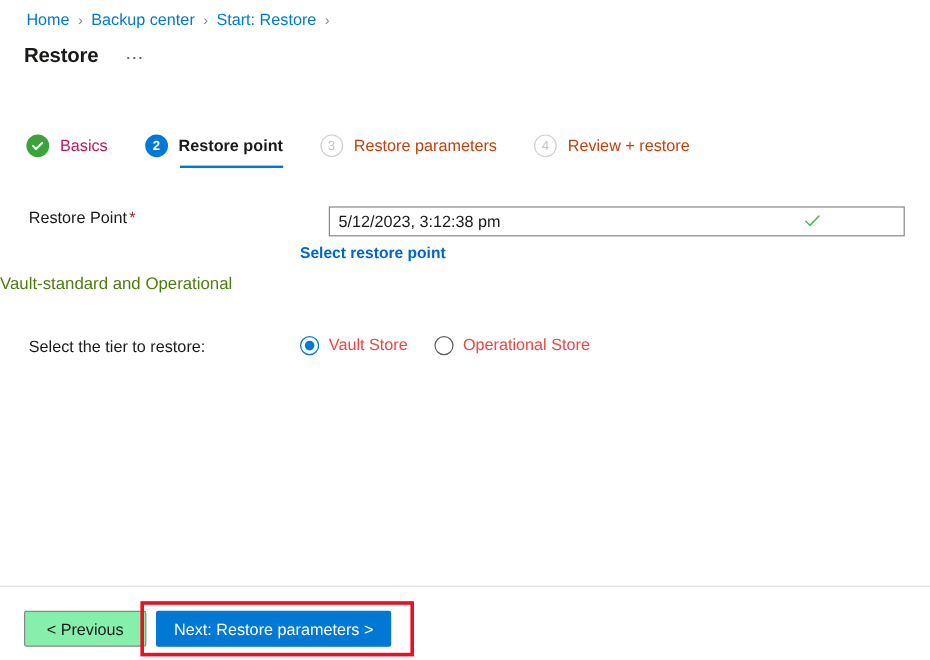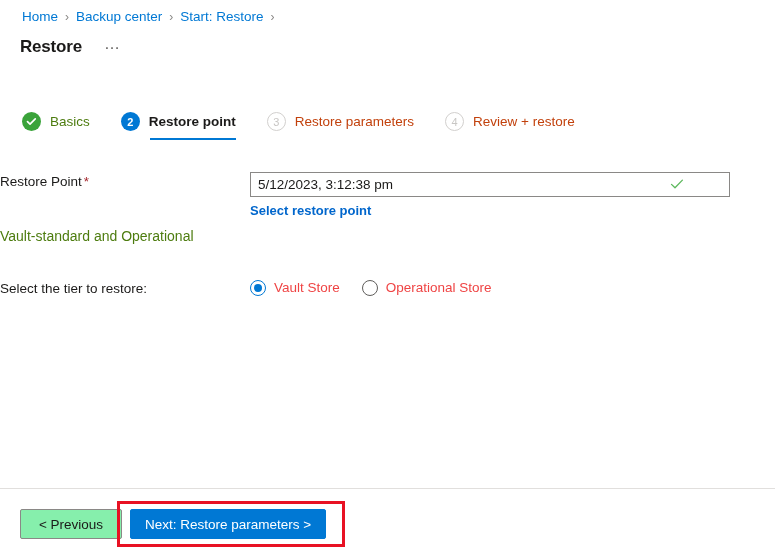--- a/index.html
+++ b/index.html
@@ -96,36 +96,37 @@
     background: #0078d4;
     color: #ffffff;
     font-weight: 600;
   }
   .badge-todo {
     border: 1px solid #d2d0ce;
     color: #c8c6c4;
     background: #ffffff;
   }
   .step-label { font-size: 13.5px; line-height: 17px; }
-  .step.done .step-label { color: #4d7c0f; }
+  .step.done .step-label { color: #be185d; }
   .step.active .step-label { font-weight: 700; color: #1b1a19; }
   .step.todo .step-label { color: #c2410c; }
   .step.active::after {
     content: "";
     position: absolute;
     left: 29px; right: 0; bottom: 0;
     height: 2px;
     background: #0078d4;
   }
 
   
   .form { position: absolute; left: 0; top: 0; width: 775px; }
   .field-row { position: absolute; display: flex; align-items: flex-start; }
   .field-label {
     width: 250px;
+    padding-left: 24px;
     font-size: 13.5px;
     line-height: 19px;
     color: #1b1a19;
   }
   .req { color: #a4262c; margin-left: 2px; }
 
   .row-restore-point { top: 172px; left: 0; }
   .row-data-store    { top: 227px; left: 0; }
   .row-tier          { top: 279px; left: 0; }
 
@@ -134,20 +135,21 @@
     width: 480px; height: 25px;
     border: 1px solid #8a8886;
     background: #ffffff;
     font-family: "Liberation Sans", sans-serif;
     font-size: 13.5px;
     color: #1b1a19;
     padding: 0 26px 0 7px;
     line-height: 23px;
     outline: none;
     display: block;
+    margin-left: 24px;
   }
   .input-check {
     position: absolute;
     right: 8px; top: 5px;
     width: 14px; height: 14px;
     pointer-events: none;
   }
   .link-below {
     display: inline-block;
     margin-top: 6px;

